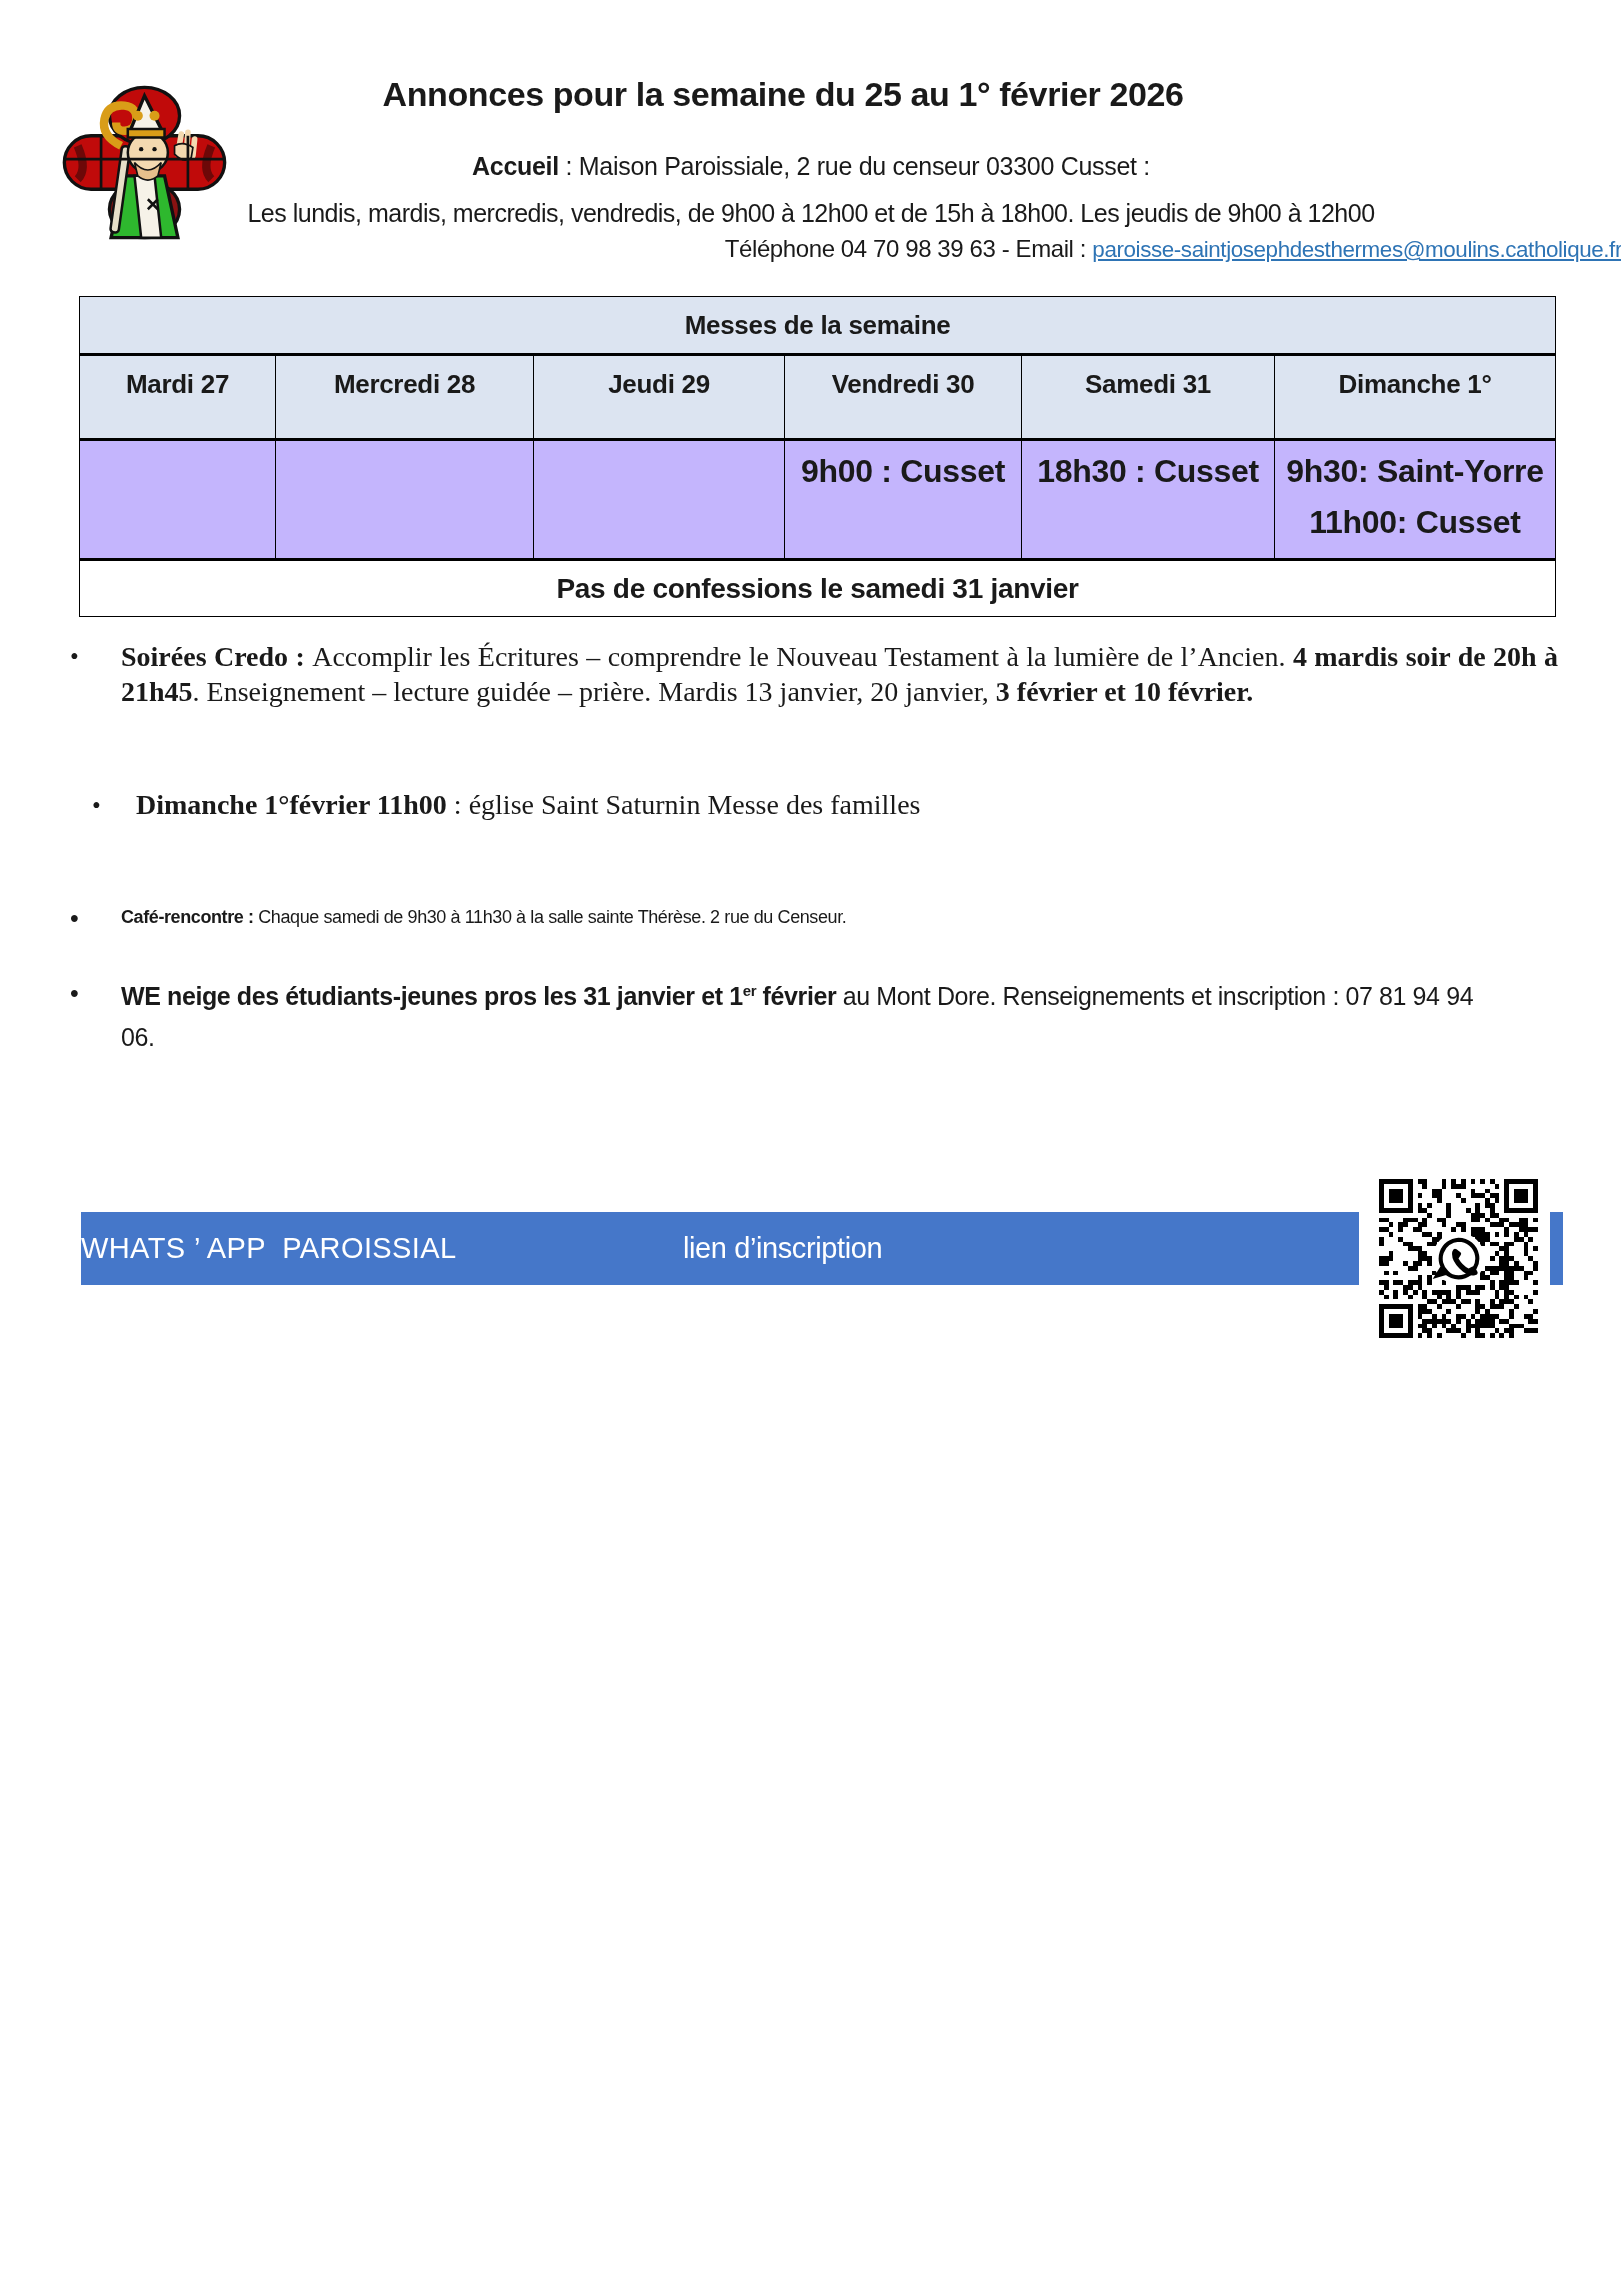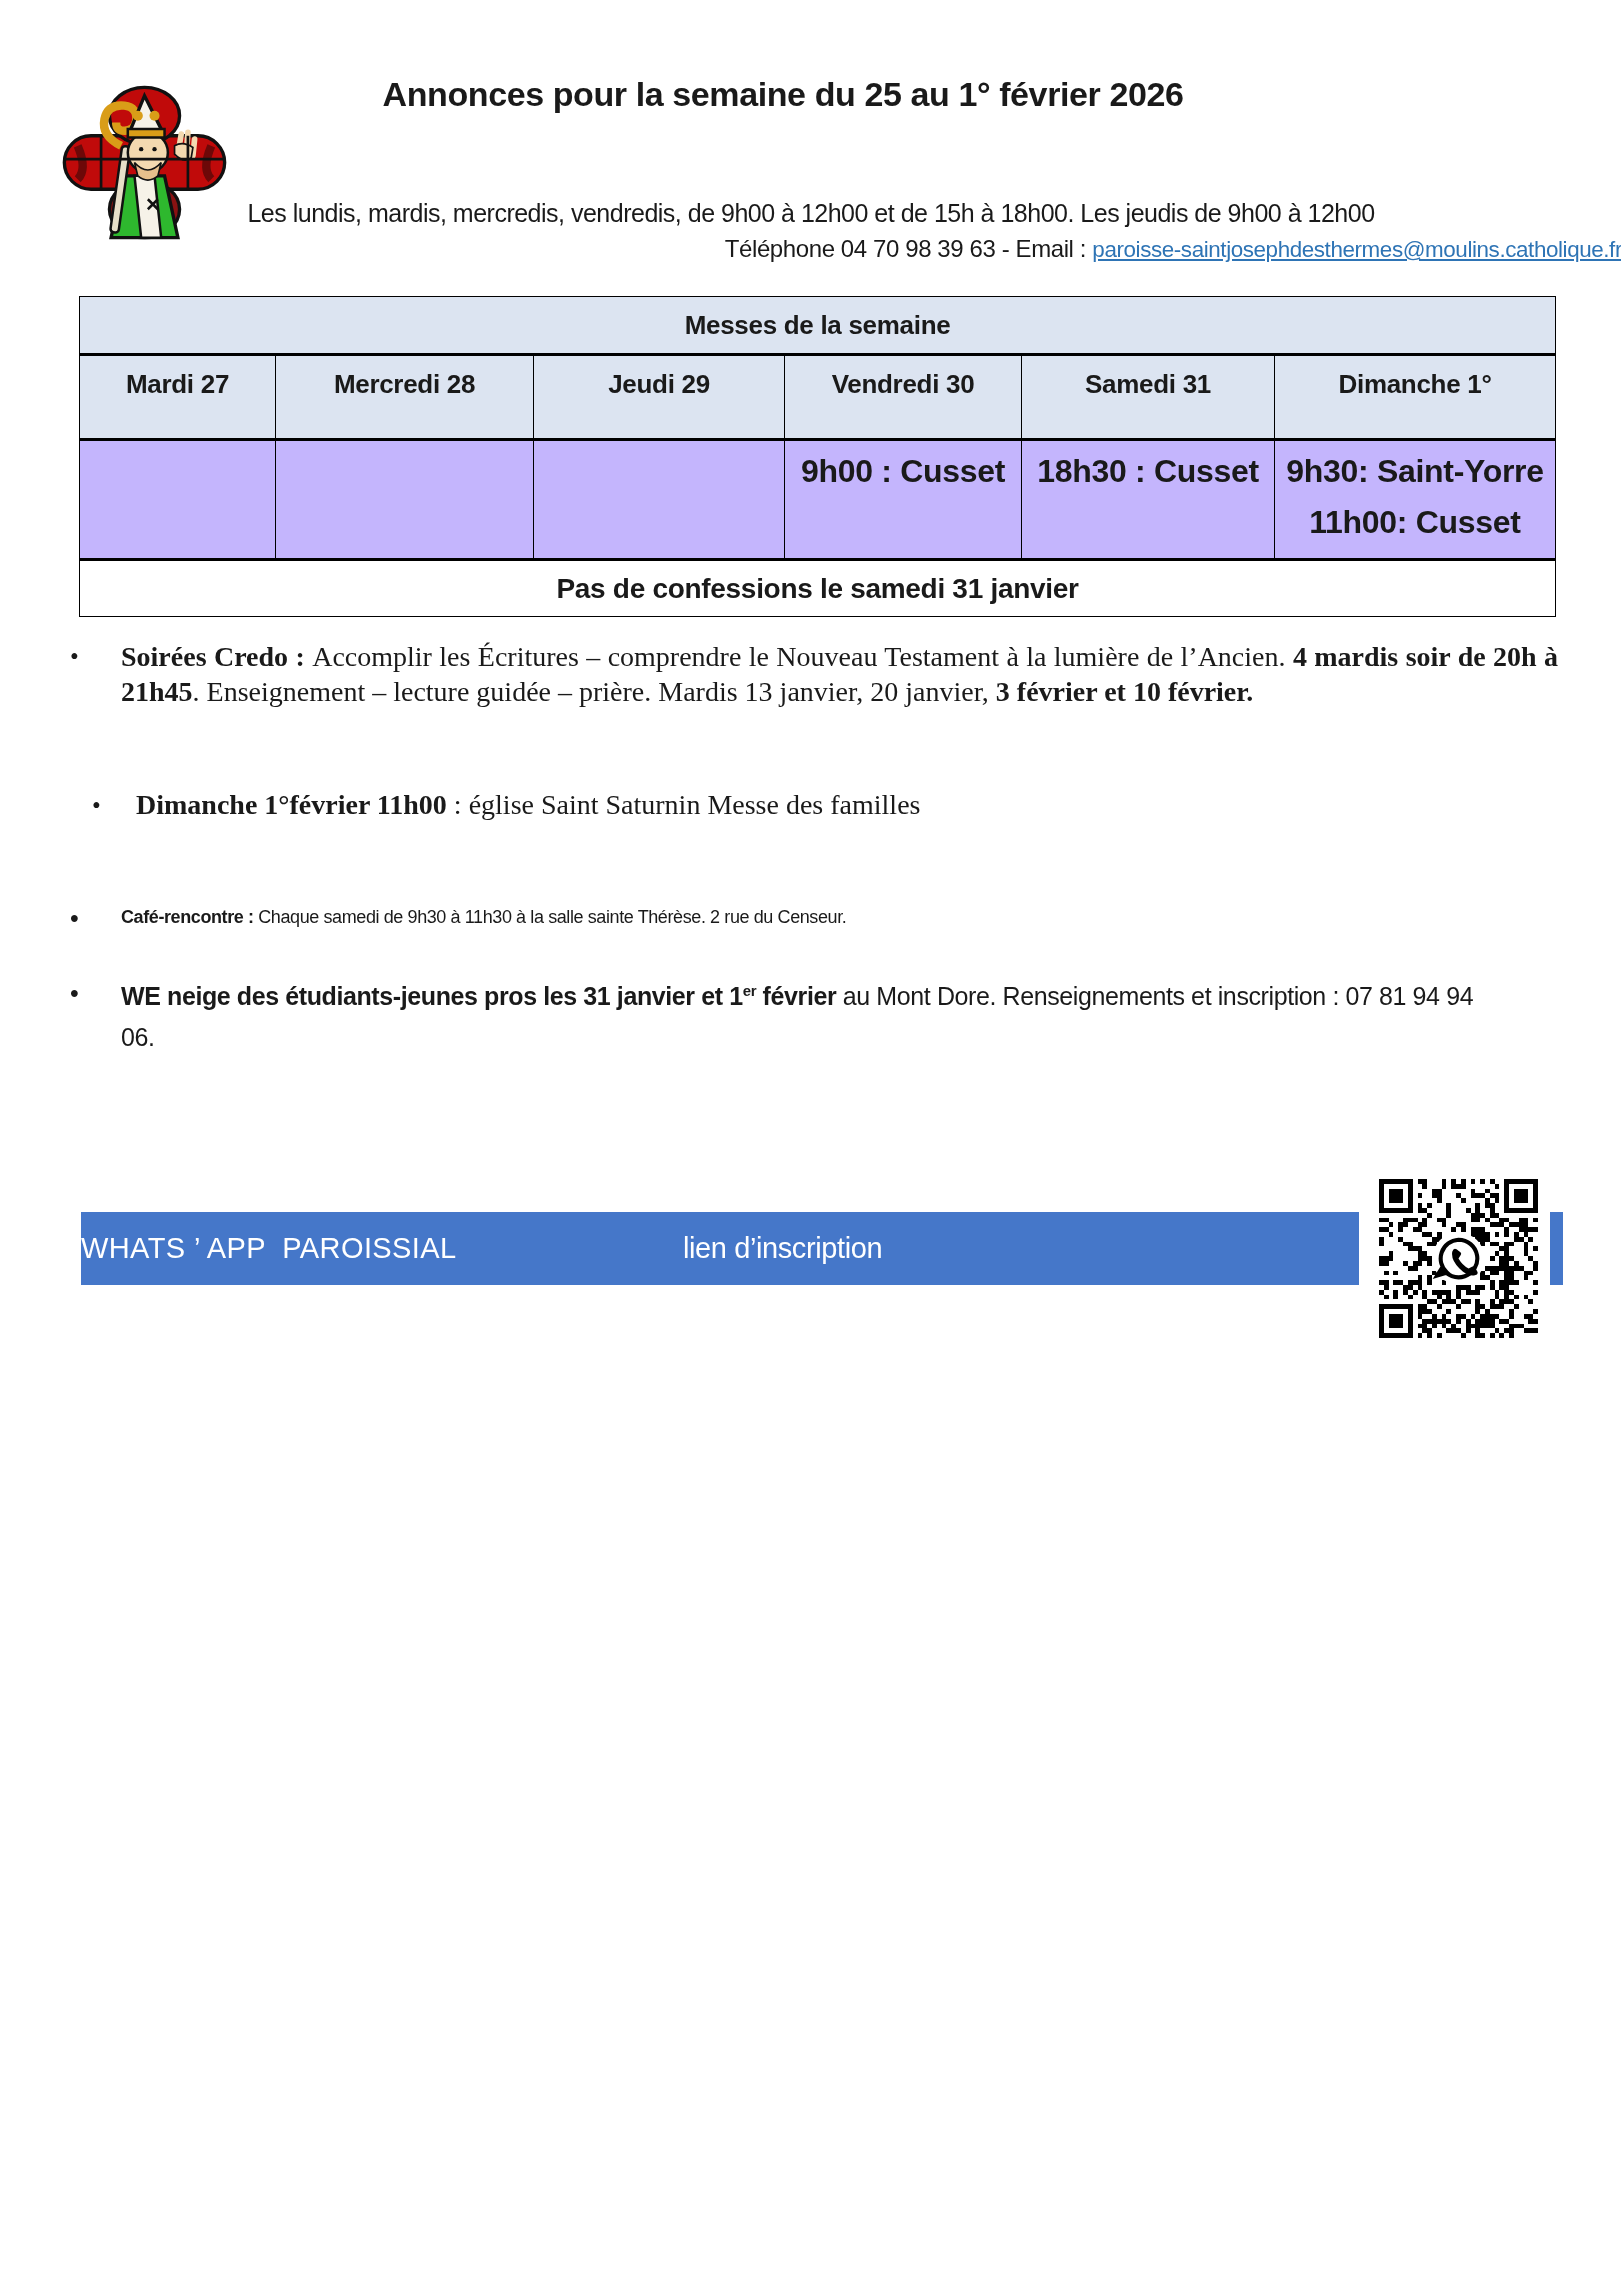--- a/index.html
+++ b/index.html
@@ -102,20 +102,21 @@
       <circle cx="56" cy="22" r="3" fill="#d99d18"></circle>
 
       <path d="M70 45 l2 -12 m3 12 l1 -13 m3 14 l1 -10" stroke="#f3d9b0" stroke-width="3.4" stroke-linecap="round"></path>
       <path d="M68 45 q6 6 10 2 l1 -6 q-6 -4 -11 -1 Z" fill="#f3d9b0" stroke="#111" stroke-width="1"></path>
 
       <path d="M2 48 H98 M24 34 V66 M76 34 V66" stroke="#111" stroke-width="1.6" fill="none"></path>
     </svg>
   </div>
 
   <h1 class="doc-title">Annonces pour la semaine du 25 au 1° février 2026</h1>
+  <p class="accueil-line"><b>Accueil</b><span> : Maison Paroissiale, 2 rue du censeur 03300 Cusset :</span></p>
   <p class="hours-line">Les lundis, mardis, mercredis, vendredis, de 9h00 à 12h00 et de 15h à 18h00. Les jeudis de 9h00 à 12h00</p>
   <p class="phone-line"><span>Téléphone 04 70 98 39 63 - Email : </span><a class="email-link">paroisse-saintjosephdesthermes@moulins.catholique.fr</a></p>
 
   <table class="mass-table">
     <colgroup>
       <col style="width:196px">
         <col style="width:258px">
         <col style="width:251px">
       <col style="width:237px">
         <col style="width:253px">

